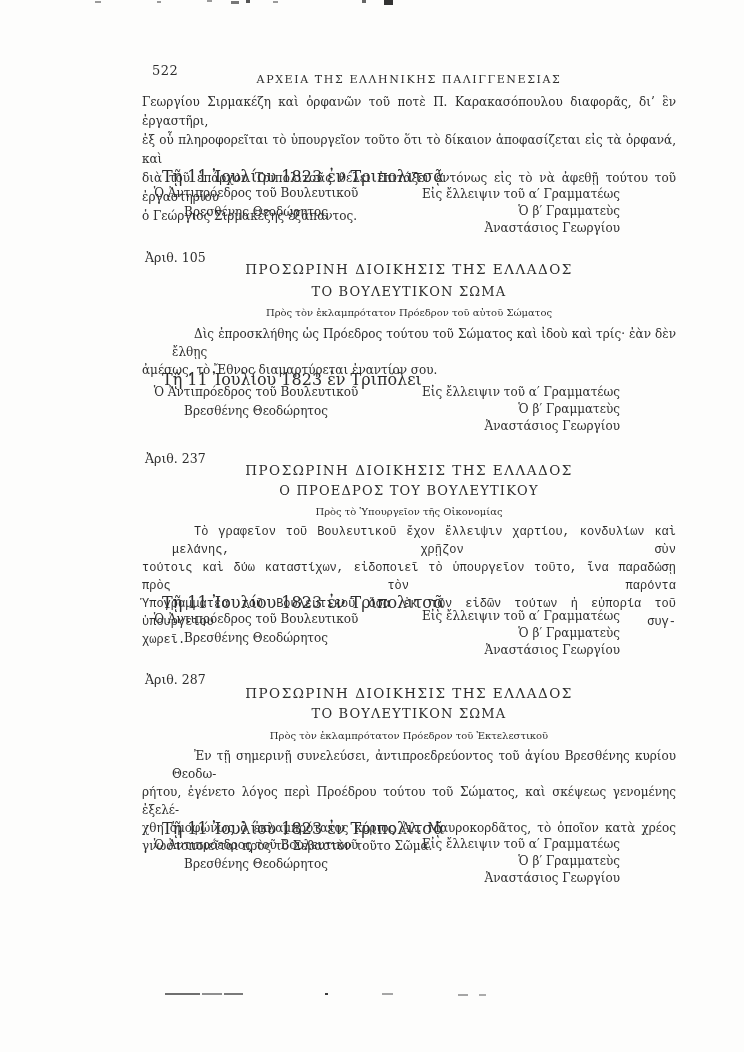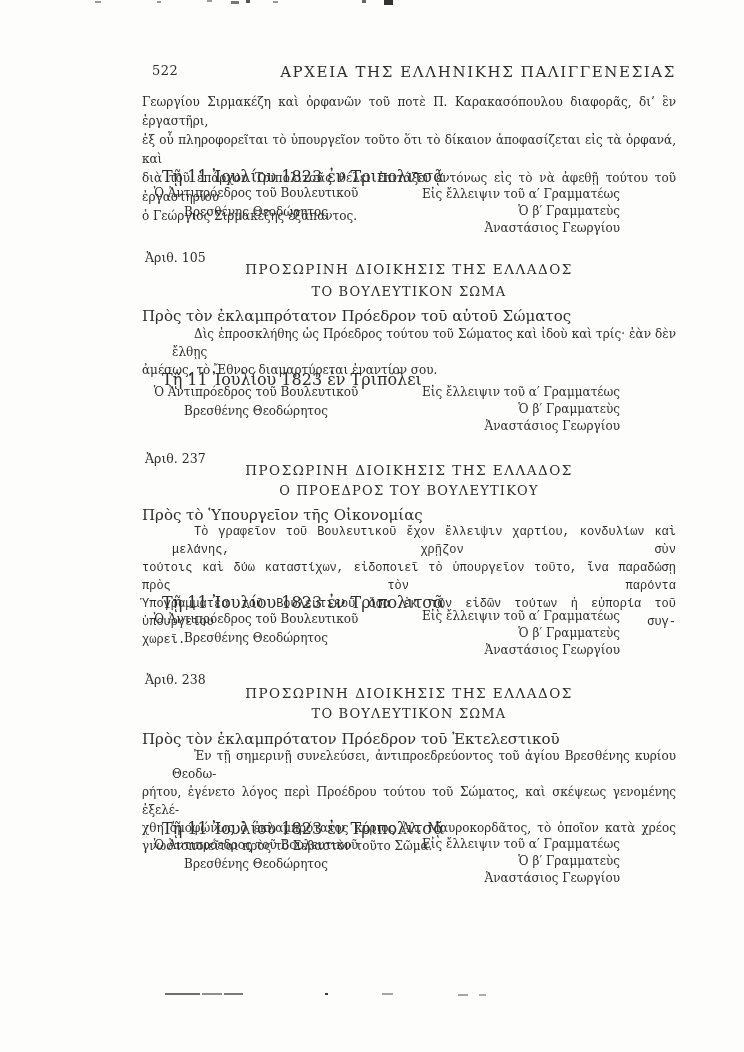--- a/index.html
+++ b/index.html
@@ -5,33 +5,33 @@
   html,body{margin:0;padding:0;background:#e8e8e8;}
   .page{
     position:relative;width:744px;height:1052px;margin:0 auto;
     background:#fdfdfc;overflow:hidden;
     font-family:"DejaVu Serif","Liberation Serif",serif;
     color:#2d2d2d;
   }
   .abs{position:absolute;}
   
   .pagenum{left:152px;top:63px;font-size:13px;letter-spacing:.5px;}
-  .runhead{left:142px;top:63px;width:534px;text-align:right;font-size:15px;letter-spacing:1.6px;font-weight:400;}
+  .runhead{left:142px;top:73px;width:534px;text-align:center;font-size:11px;letter-spacing:1.6px;font-weight:400;}
   
   .para{left:142px;width:534px;font-size:12px;}
   .para .ln{text-align:justify;text-align-last:justify;white-space:nowrap_off;}
   .para .ln.last{text-align:left;text-align-last:left;}
   .para .ln.indent{text-indent:22px;margin-left:30px;}
   .intro .ln{line-height:19px;}
   .secbody .ln{line-height:18px;}
   
   .docnum{left:145px;font-size:12.5px;}
   .sectitle{left:142px;width:534px;text-align:center;font-size:13.5px;letter-spacing:1.5px;}
   .subtitle{left:142px;width:534px;text-align:center;font-size:13px;letter-spacing:1.2px;}
-  .address{left:142px;width:534px;font-size:15px;}
+  .address{left:142px;width:534px;text-align:center;font-size:10px;}
   
   .dateline{left:162px;font-size:16px;}
   .sigL{left:142px;width:228px;text-align:center;font-size:12px;line-height:19px;}
   .sigR{left:398px;width:222px;text-align:right;font-size:12px;line-height:17px;}
   
   .speck{position:absolute;background:#9a9a9a;}
   .dash{position:absolute;height:2px;background:#8f8f8f;}
 </style>
 </head>
 <body>
@@ -100,21 +100,21 @@
   <div class="abs sigL" style="top:610px;">
     <div>Ὁ Ἀντιπρόεδρος τοῦ Βουλευτικοῦ</div>
     <div>Βρεσθένης Θεοδώρητος</div>
   </div>
   <div class="abs sigR" style="top:608px;">
     <div>Εἰς ἔλλειψιν τοῦ α′ Γραμματέως</div>
     <div>Ὁ β′ Γραμματεὺς</div>
     <div>Ἀναστάσιος Γεωργίου</div>
   </div>
 
-  <div class="abs docnum" style="top:672px;">Ἀριθ. 238</div>
+  <div class="abs docnum" style="top:672px;">Ἀριθ. 287</div>
   <div class="abs sectitle" style="top:685px;">ΠΡΟΣΩΡΙΝΗ ΔΙΟΙΚΗΣΙΣ ΤΗΣ ΕΛΛΑΔΟΣ</div>
   <div class="abs subtitle" style="top:706px;">ΤΟ ΒΟΥΛΕΥΤΙΚΟΝ ΣΩΜΑ</div>
   <div class="abs address" style="top:730px;">Πρὸς τὸν ἐκλαμπρότατον Πρόεδρον τοῦ Ἐκτελεστικοῦ</div>
   <div class="abs para secbody" style="top:747px;">
     <div class="ln indent">Ἐν τῇ σημερινῇ συνελεύσει, ἀντιπροεδρεύοντος τοῦ ἁγίου Βρεσθένης κυρίου Θεοδω-</div>
     <div class="ln">ρήτου, ἐγένετο λόγος περὶ Προέδρου τούτου τοῦ Σώματος, καὶ σκέψεως γενομένης ἐξελέ-</div>
     <div class="ln">χθη ὁμοφώνως ὁ ἐκλαμπρότατος κύριος Ἀλ. Μαυροκορδᾶτος, τὸ ὁποῖον κατὰ χρέος</div>
     <div class="ln last">γνωστοποιεῖται πρὸς τὸ Σεβαστὸν τοῦτο Σῶμα.</div>
   </div>
   <div class="abs dateline" style="top:819px;">Τῇ 11 Ἰουλίου 1823 ἐν Τριπολιτσᾷ</div>

